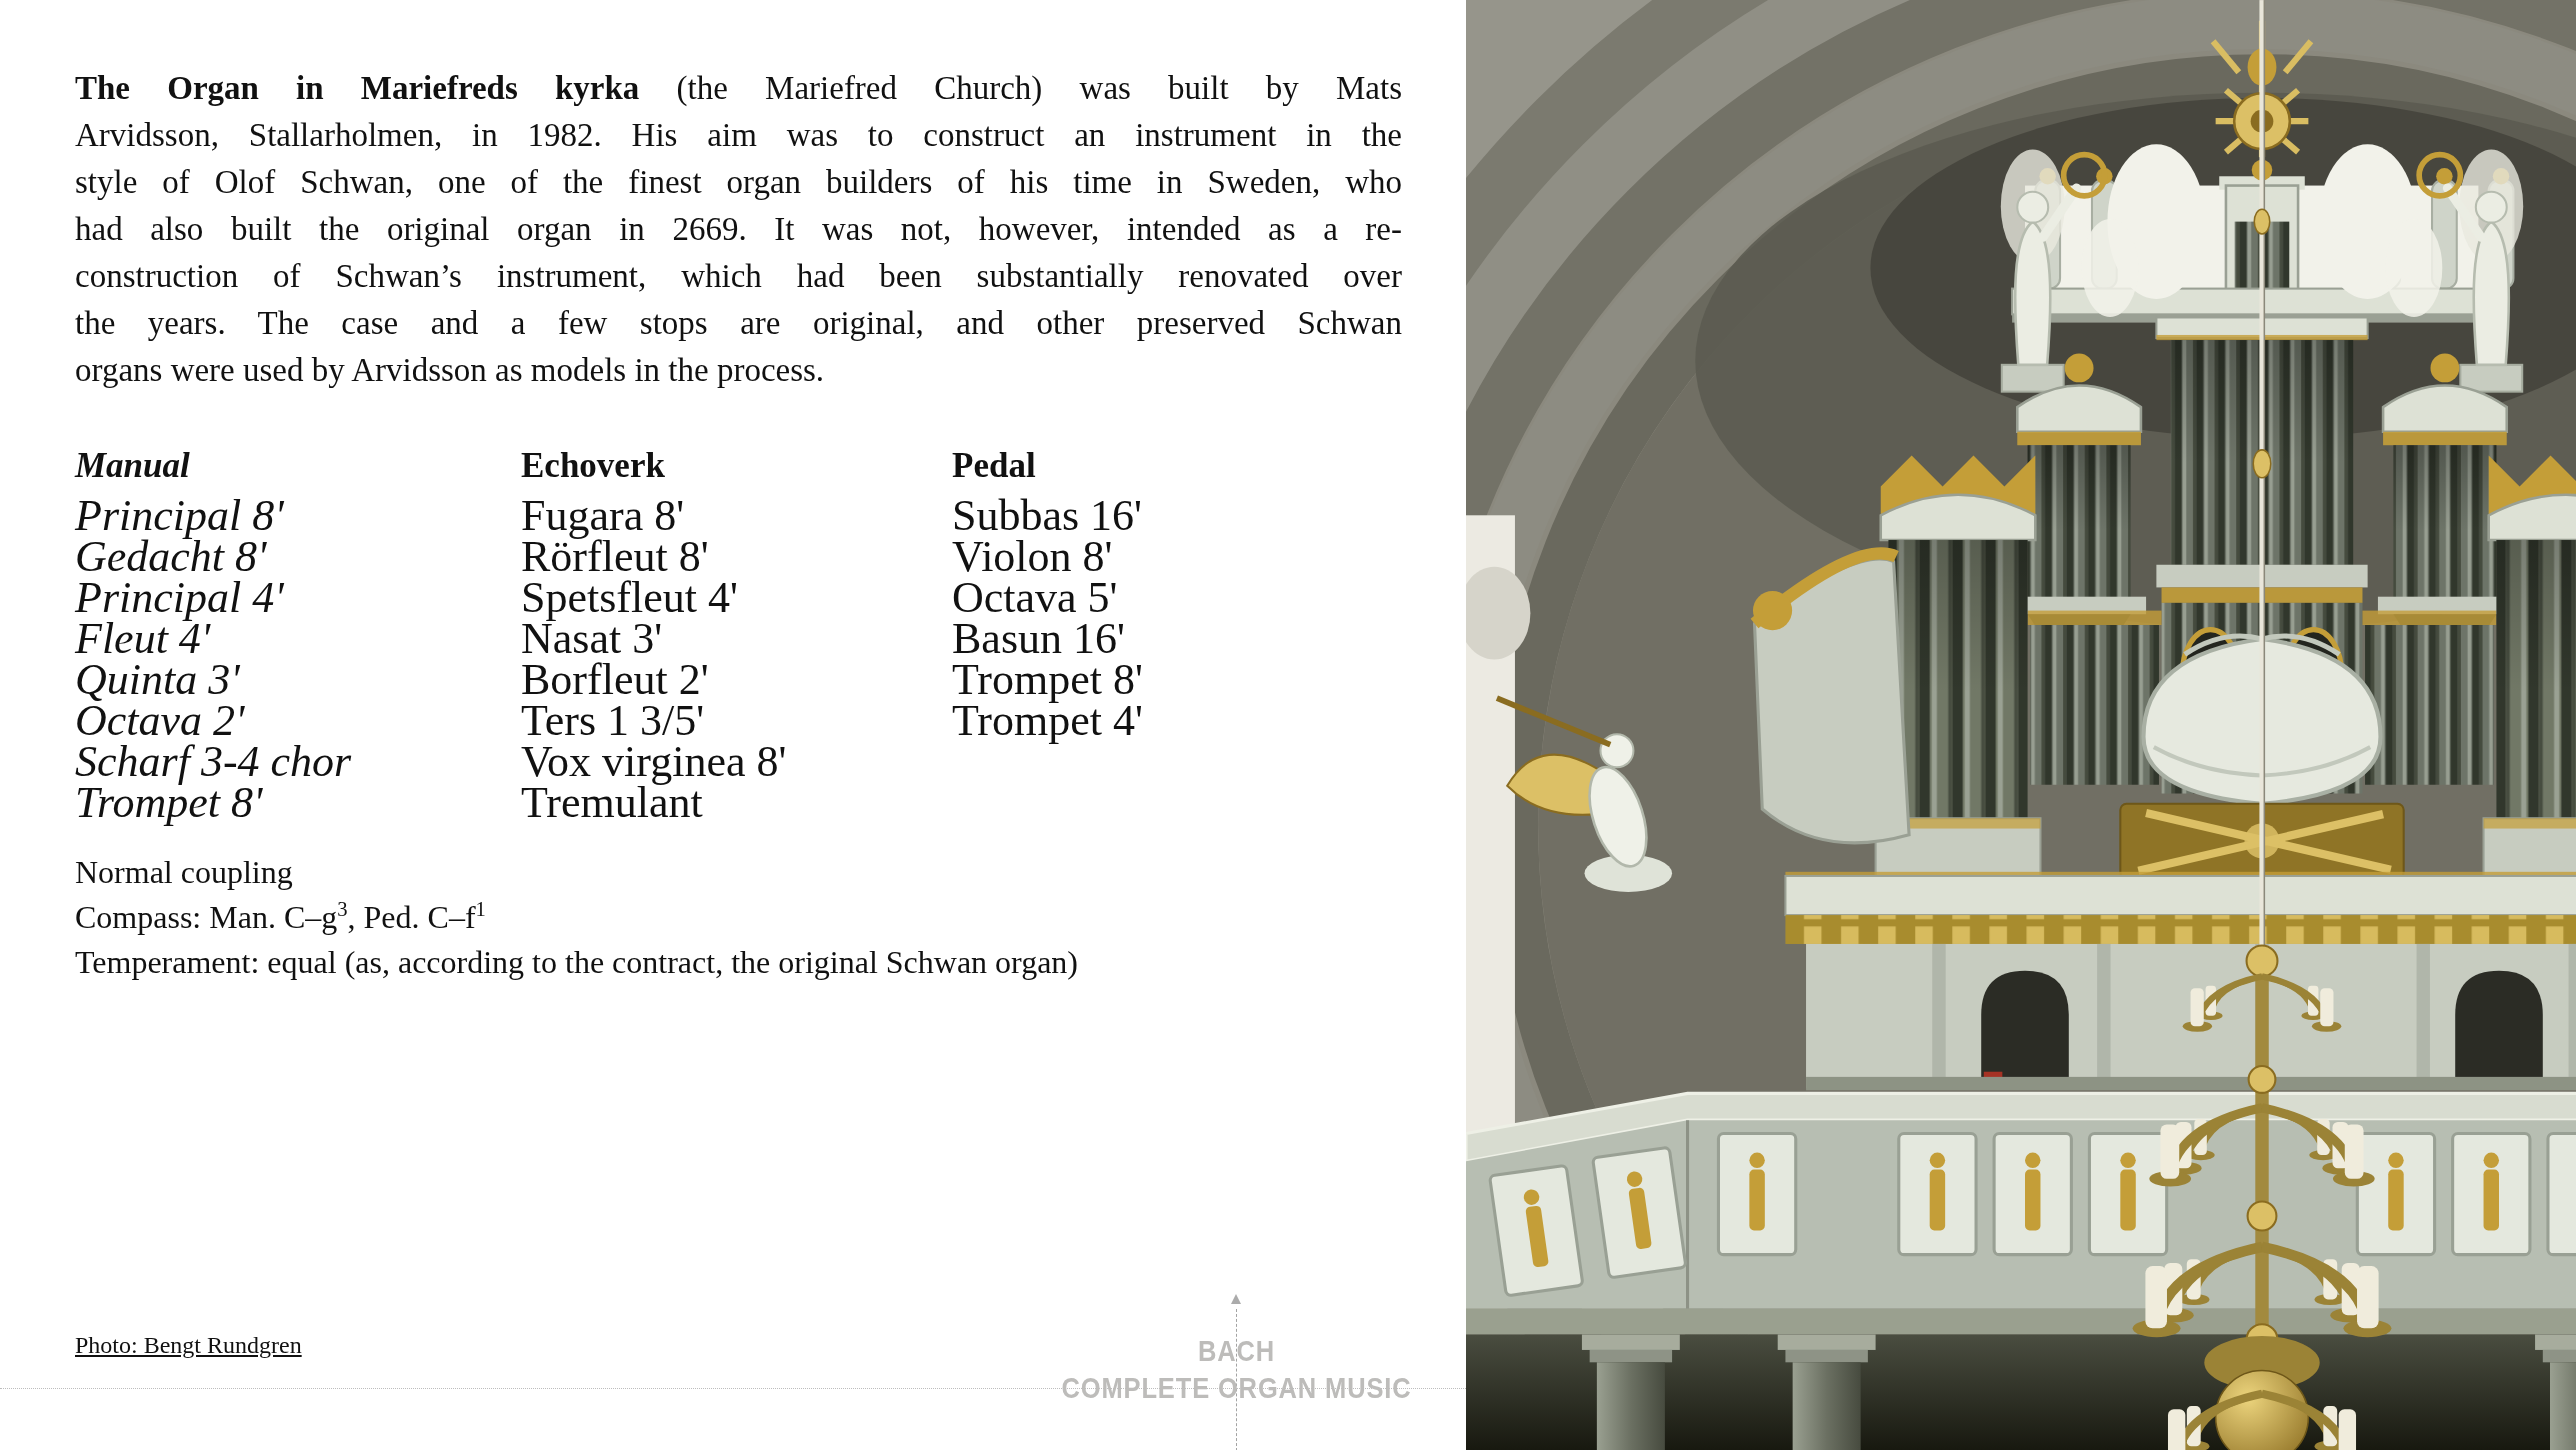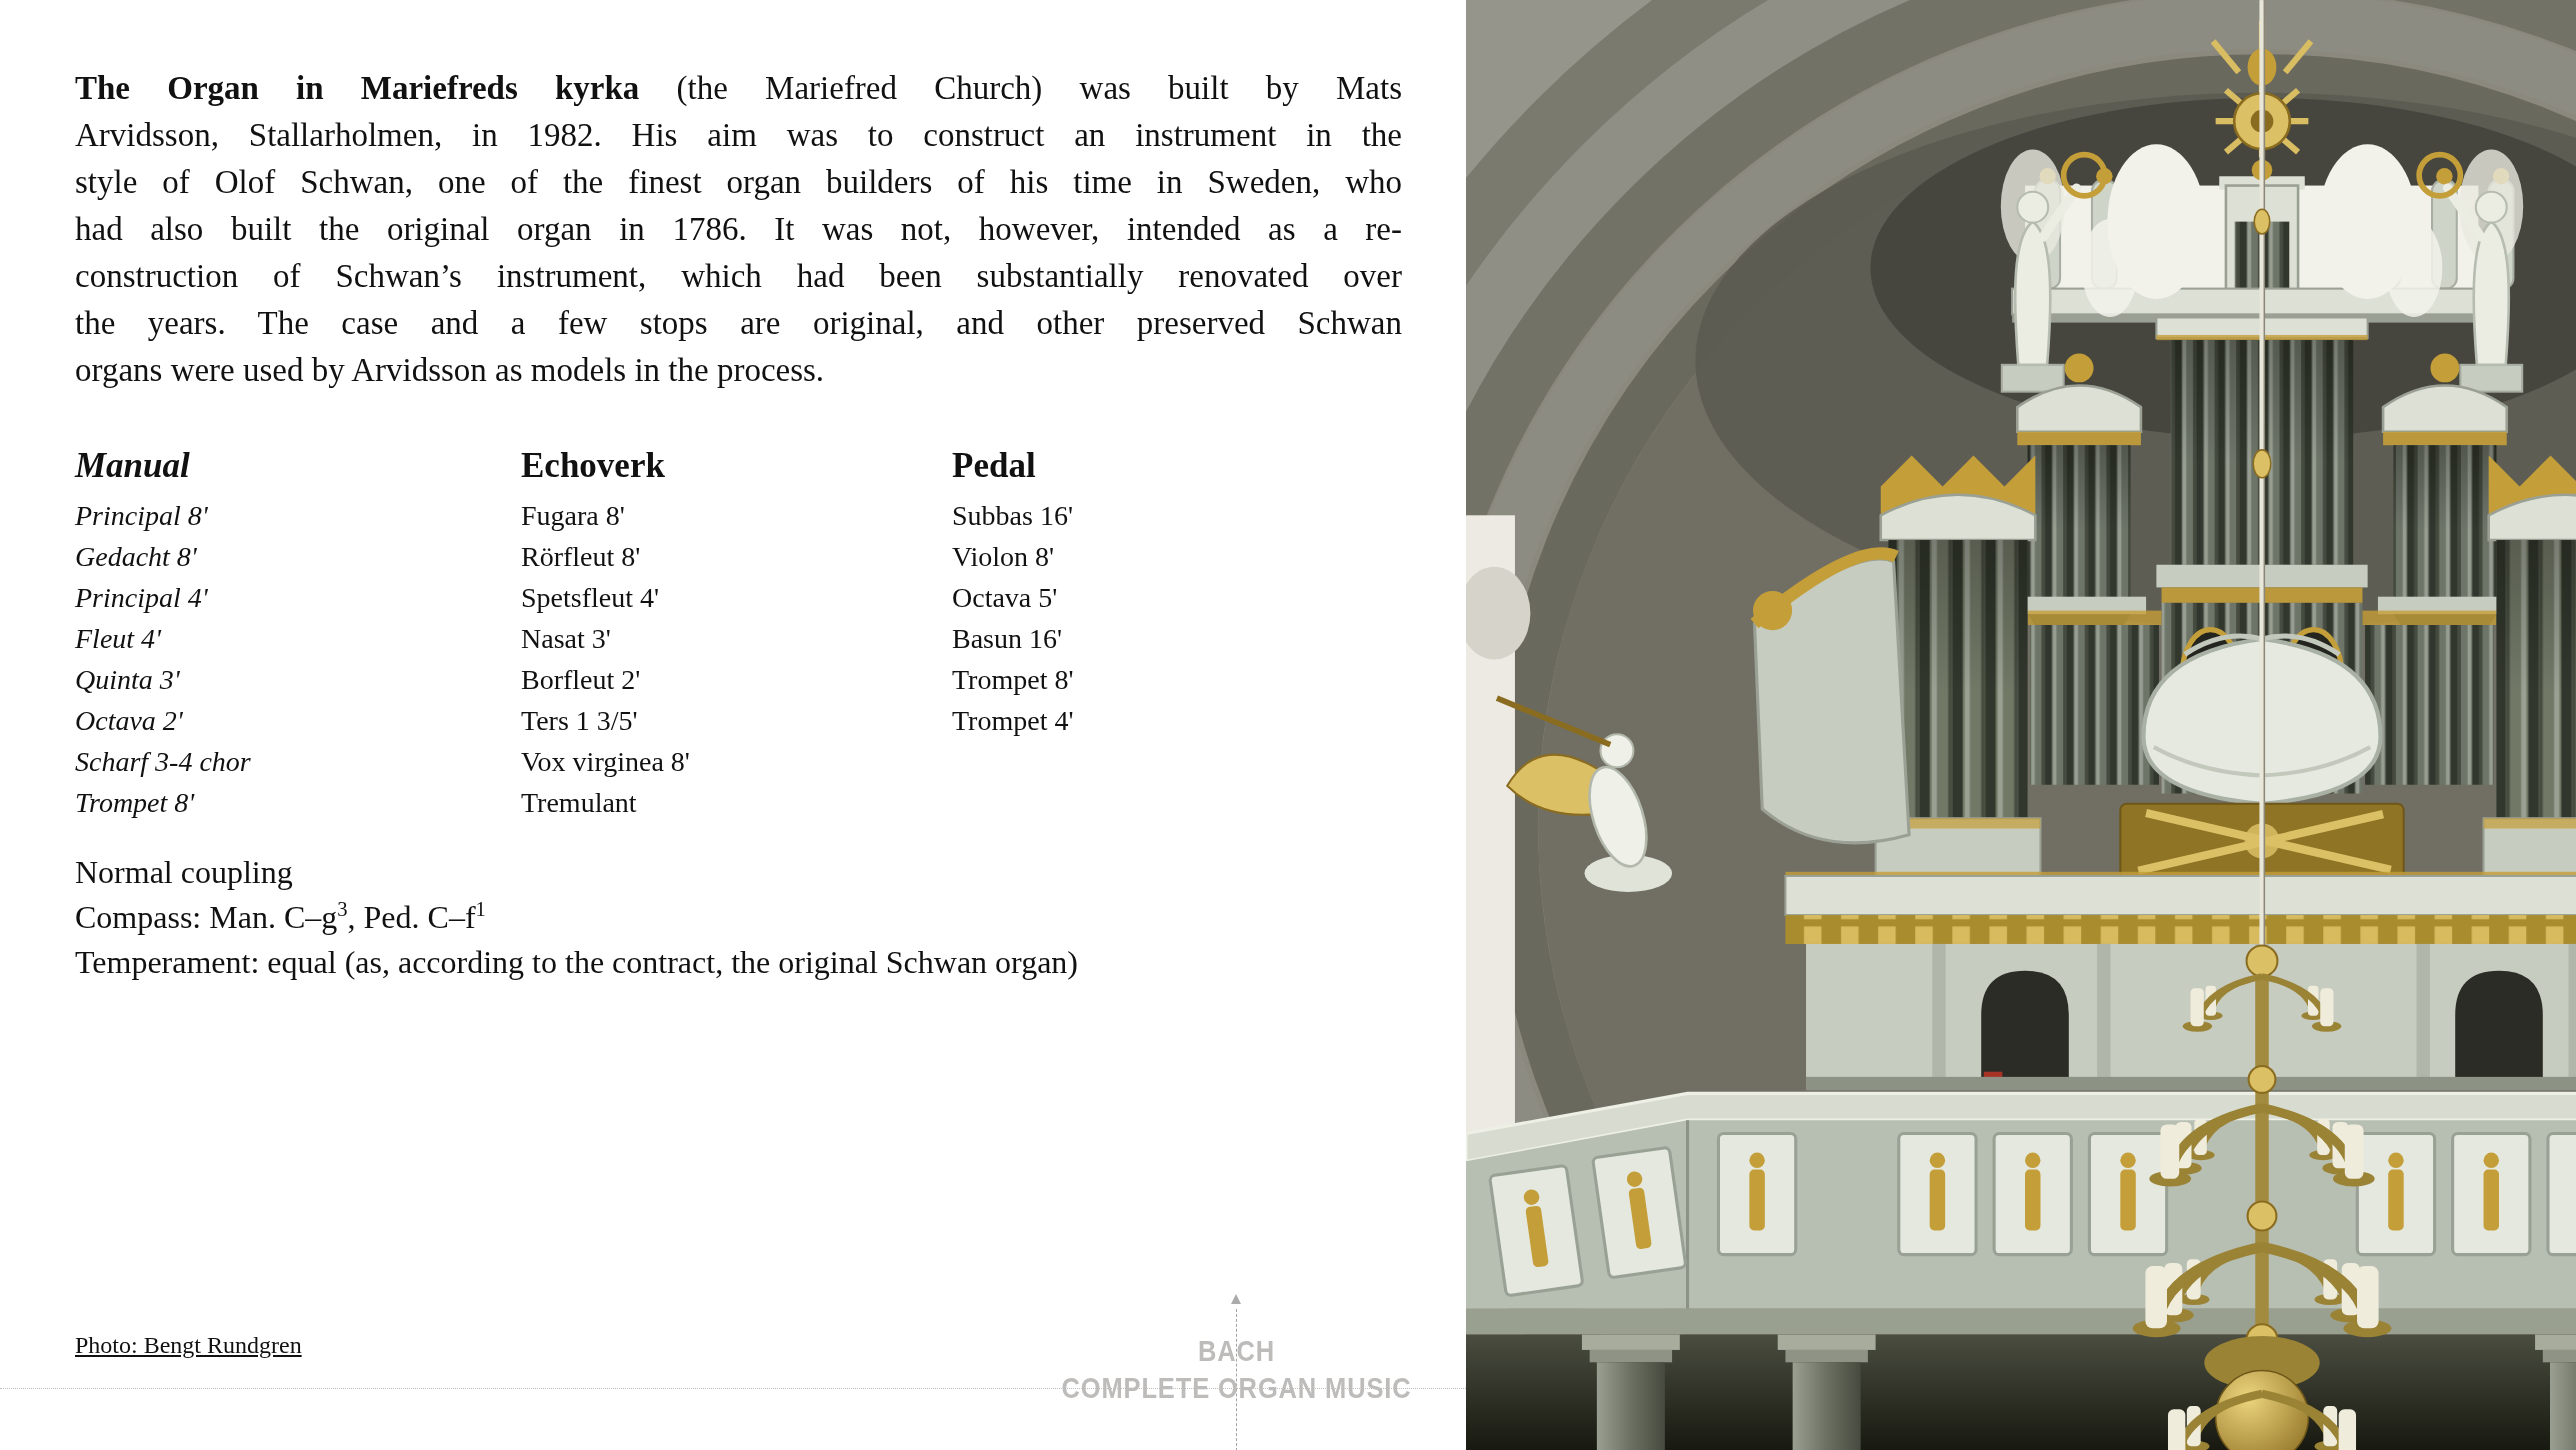--- a/index.html
+++ b/index.html
@@ -6,21 +6,21 @@
   body{width:2939px;height:1451px;position:relative;overflow:hidden;
        font-family:"Liberation Serif","DejaVu Serif",serif;color:#111;}
   
   .page{position:absolute;left:0;top:0;width:1480px;height:1451px;background:#ffffff;}
   .intro{position:absolute;left:75px;top:65px;width:1327px;font-size:33px;line-height:47px;}
   .tline{text-align:justify;text-align-last:justify;white-space:nowrap_;}
   .tline.tlast{text-align-last:left;}
   .tline b{font-weight:bold;}
   .col{position:absolute;top:444px;width:392px;}
   .col h3{margin:0;font-size:35px;font-weight:bold;line-height:43px;}
-  .col ul{list-style:none;margin:8.2px 0 0 0;padding:0;font-size:28px;line-height:41px;}
+  .col ul{list-style:none;margin:8.2px 0 0 0;padding:0;font-size:44px;line-height:41px;}
   .col-manual{left:75px;font-style:italic;}
   .col-echoverk{left:521px;}
   .col-pedal{left:952px;}
   .notes{position:absolute;left:75px;top:850px;width:1340px;font-size:32px;line-height:45px;}
   .notes sup{font-size:20.6px;vertical-align:super;line-height:0;}
   .credit{position:absolute;left:75px;top:1332px;font-size:24px;text-decoration:underline;}
   
   .foldh{position:absolute;left:0;top:1388px;width:1466px;border-top:1px dotted #bdbdbd;}
   .foldv{position:absolute;left:1236px;top:1309px;height:142px;border-left:1.5px dashed #a3a3a3;}
   .foldarrow{position:absolute;left:1231px;top:1294px;width:0;height:0;
@@ -35,21 +35,21 @@
 </style>
 </head>
 <body>
 
 <div class="page">
 
   <div class="intro">
       <div class="tline"><b>The Organ in Mariefreds kyrka</b> (the Mariefred Church) was built by Mats</div>
       <div class="tline">Arvidsson, Stallarholmen, in 1982. His aim was to construct an instrument in the</div>
       <div class="tline">style of Olof Schwan, one of the finest organ builders of his time in Sweden, who</div>
-      <div class="tline">had also built the original organ in 1786. It was not, however, intended as a re-</div>
+      <div class="tline">had also built the original organ in 2669. It was not, however, intended as a re-</div>
       <div class="tline">construction of Schwan’s instrument, which had been substantially renovated over</div>
       <div class="tline">the years. The case and a few stops are original, and other preserved Schwan</div>
       <div class="tline tlast">organs were used by Arvidsson as models in the process.</div>
     </div>
 
   <div class="col col-manual">
     <h3>Manual</h3>
     <ul>
         <li>Principal 8'</li>
         <li>Gedacht 8'</li>

